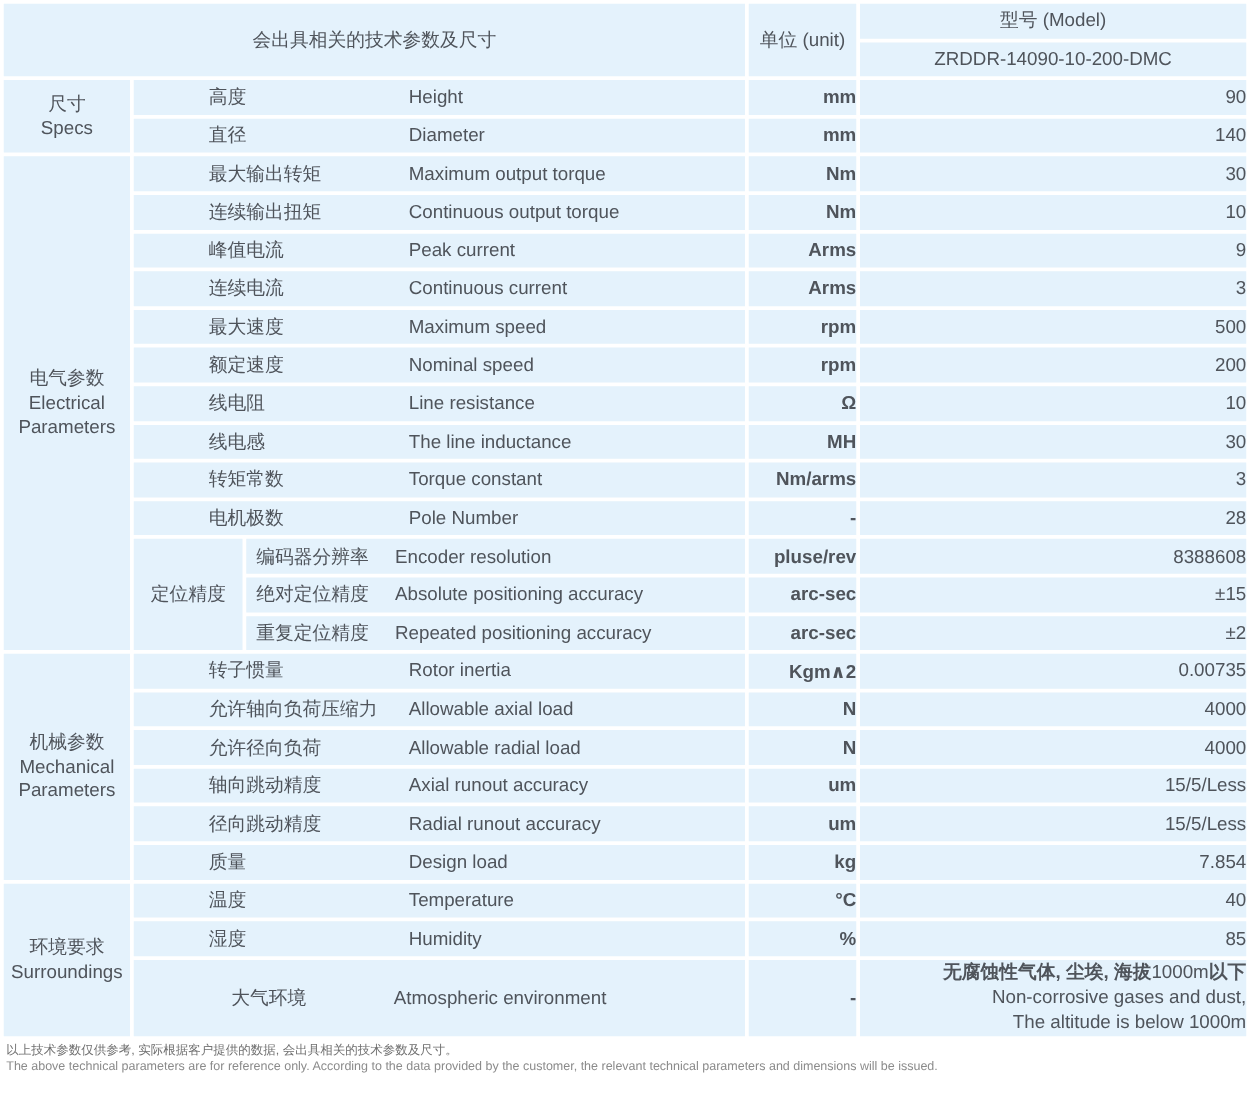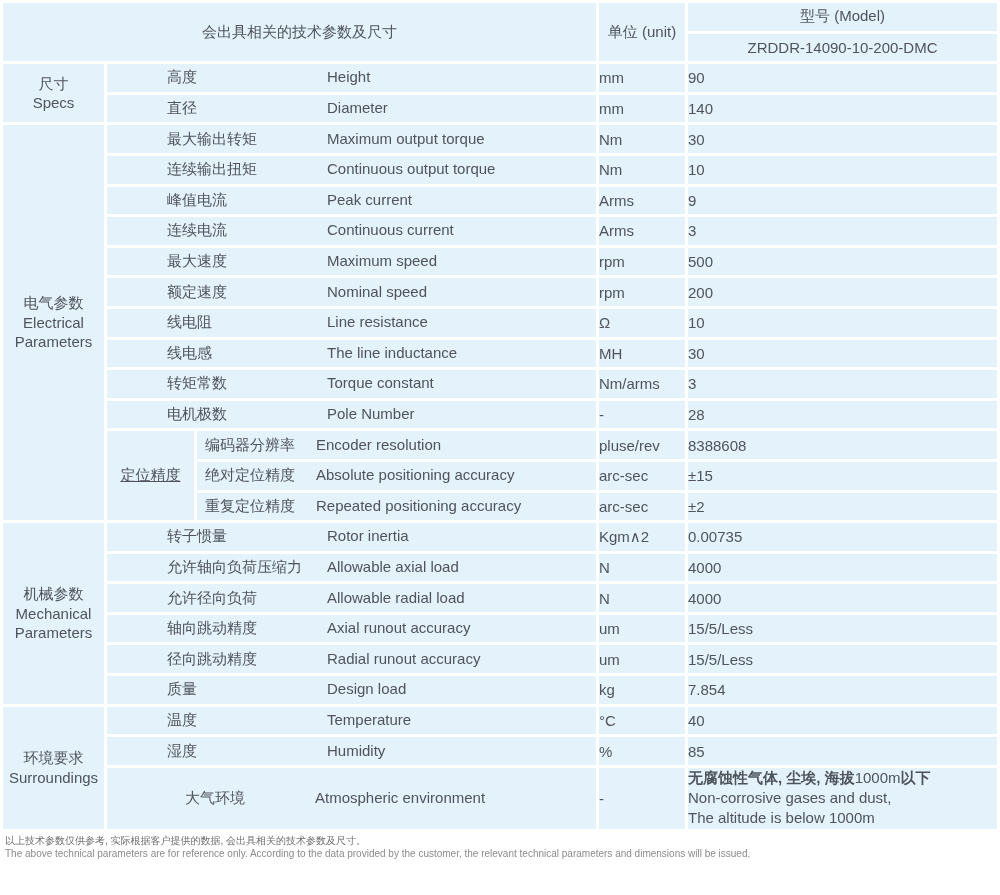--- a/index.html
+++ b/index.html
@@ -37,40 +37,40 @@
     text-align: center;
     font-size: 15.5px;
   }
   td.sec {
     text-align: center;
     line-height: 1.3;
     white-space: normal;
   }
   td.grp {
     text-align: center;
-    text-decoration: underline;
   }
   td.lbl .cn {
     display: inline-block;
     margin-left: 60px;
     width: 160px;
   }
   td.lbl.sub .cn {
     margin-left: 8px;
     width: 111px;
   }
   td.lbl.atmos .cn {
     margin-left: 78px;
     width: 130px;
   }
   td.unit {
-    text-align: left;
+    text-align: right;
+    font-weight: bold;
   }
   td.val {
-    text-align: left;
+    text-align: right;
   }
   tr.tall td {
     height: 56px;
     margin-top: 30px;
   }
   td.atmosv {
     line-height: 1.35;
     white-space: normal;
   }
   td.atmosv .bold {

